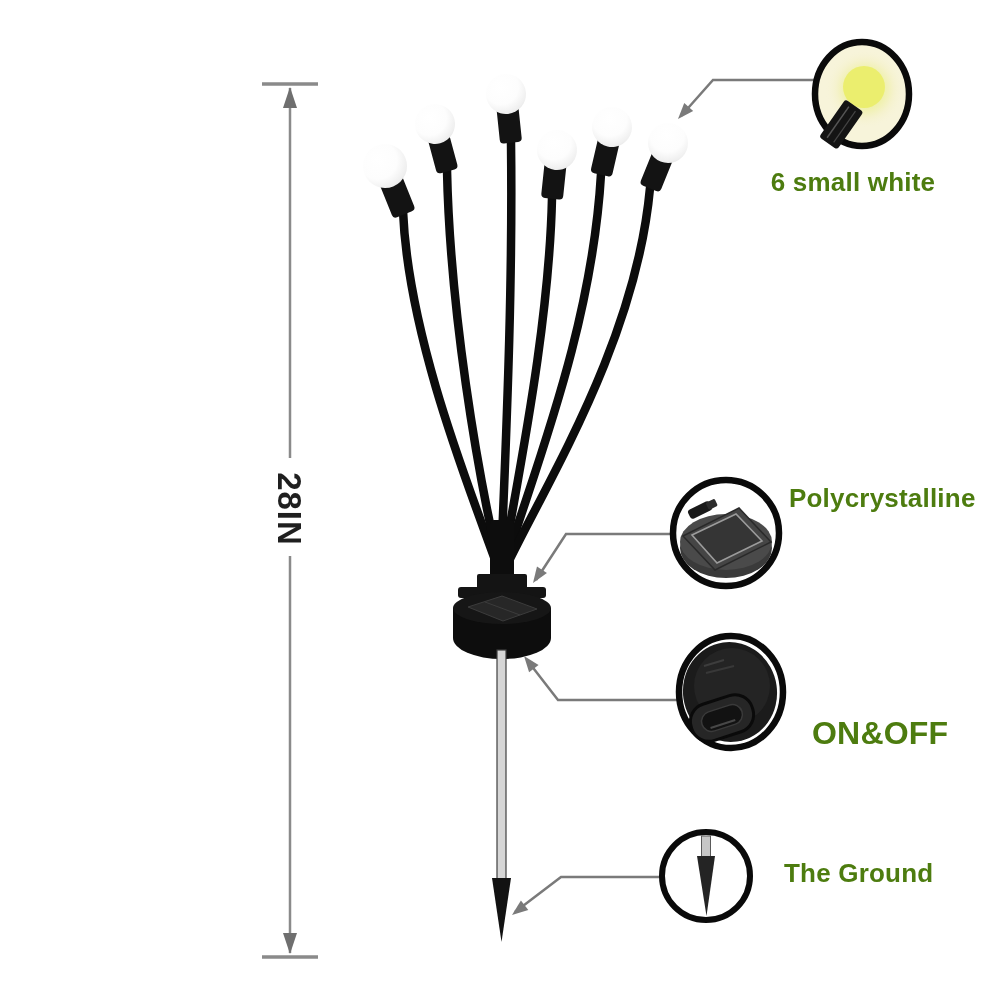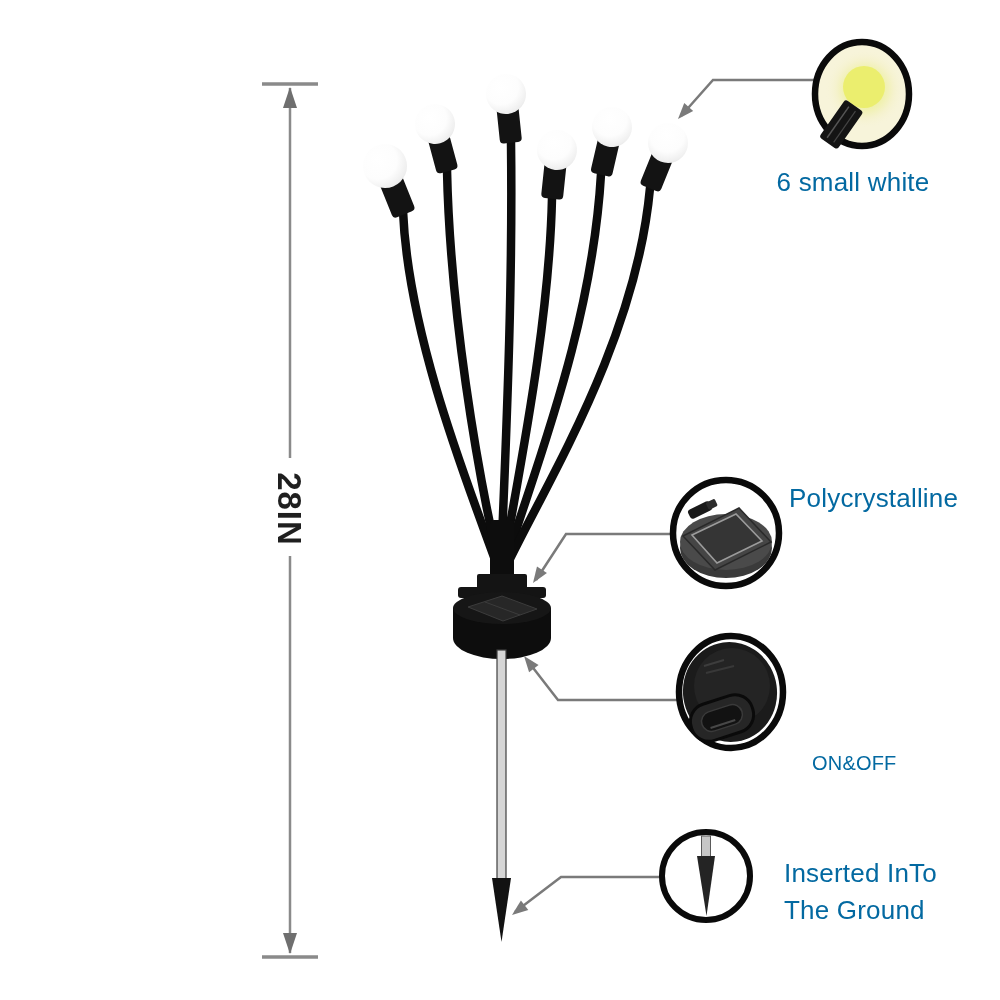--- a/index.html
+++ b/index.html
@@ -2,21 +2,21 @@
 <html><head>
 <meta charset="utf-8">
 <style>
   html,body{margin:0;padding:0;background:#ffffff;}
   #canvas{
     position:relative;width:1000px;height:1000px;background:#ffffff;overflow:hidden;
     font-family:"Liberation Sans",sans-serif;
   }
   svg{position:absolute;left:0;top:0;}
   .callout-text{
-    position:absolute;font-weight:400;color:#0369a1;font-size:26px;line-height:36px;
+    position:absolute;font-weight:700;color:#4d7c0f;font-size:26px;line-height:36px;
     letter-spacing:0.2px;white-space:nowrap;
   }
   .dim-label{
     position:absolute;left:230px;top:491px;width:120px;height:36px;text-align:center;
     font-weight:700;font-size:33px;letter-spacing:1px;color:#1f1f1f;
     transform:rotate(90deg);transform-origin:center;
   }
 </style>
 </head>
 <body>
@@ -165,20 +165,19 @@
   <div class="dim-label">28IN</div>
 
   <div class="callout-text" style="left:728px;top:164px;width:250px;text-align:center;">
     <div>6 small white</div>
   </div>
 
   <div class="callout-text" style="left:789px;top:480px;">
     <div>Polycrystalline</div>
   </div>
 
-  <div class="callout-text" style="left:812px;top:745px;font-size:20px;">ON&amp;OFF</div>
+  <div class="callout-text" style="left:812px;top:715px;font-size:32px;">ON&amp;OFF</div>
 
   <div class="callout-text" style="left:784px;top:855px;line-height:37px;">
-    <div>Inserted InTo</div>
     <div>The Ground</div>
   </div>
 
 </div>
 
 </body></html>

